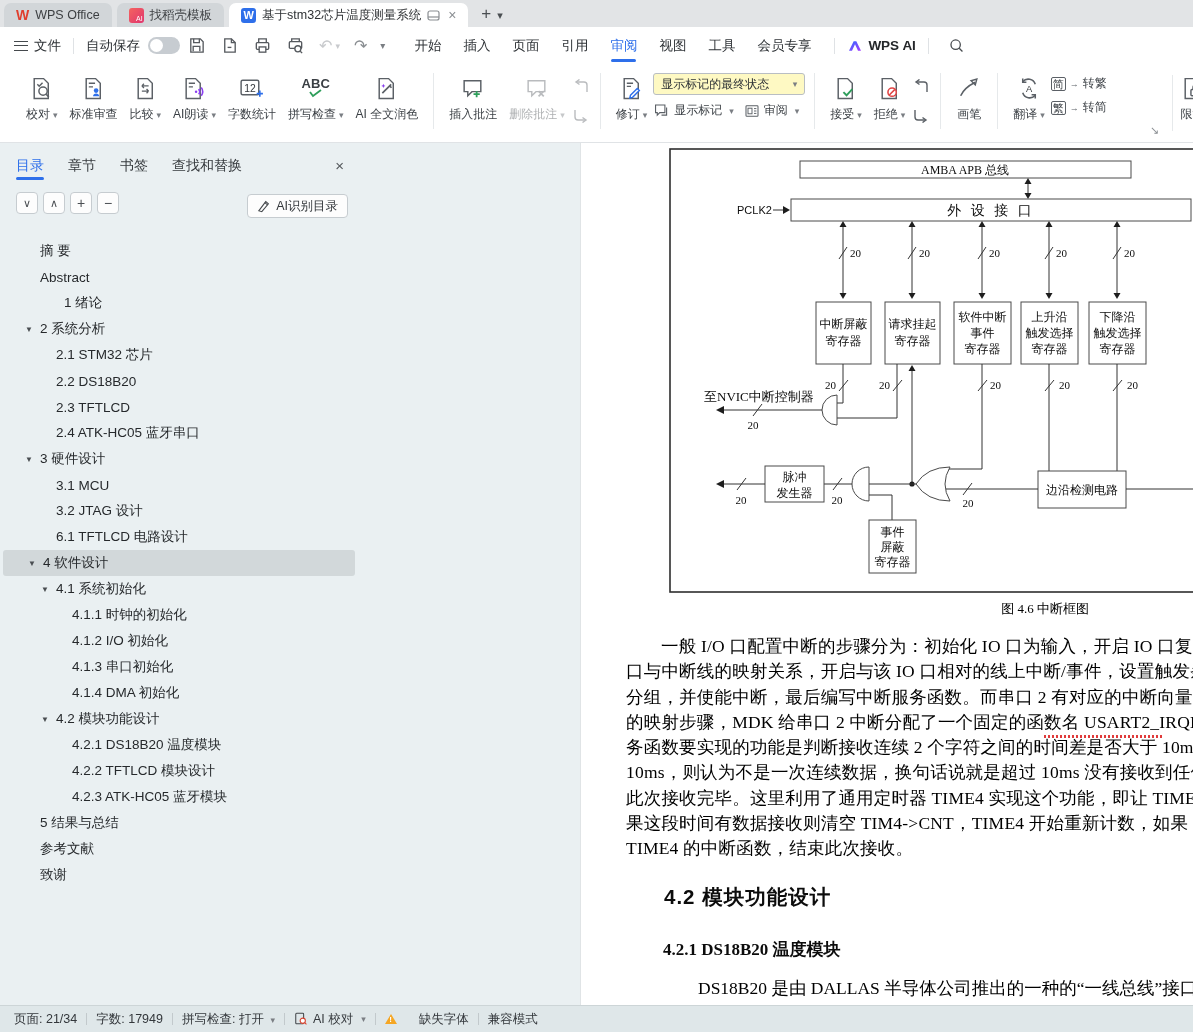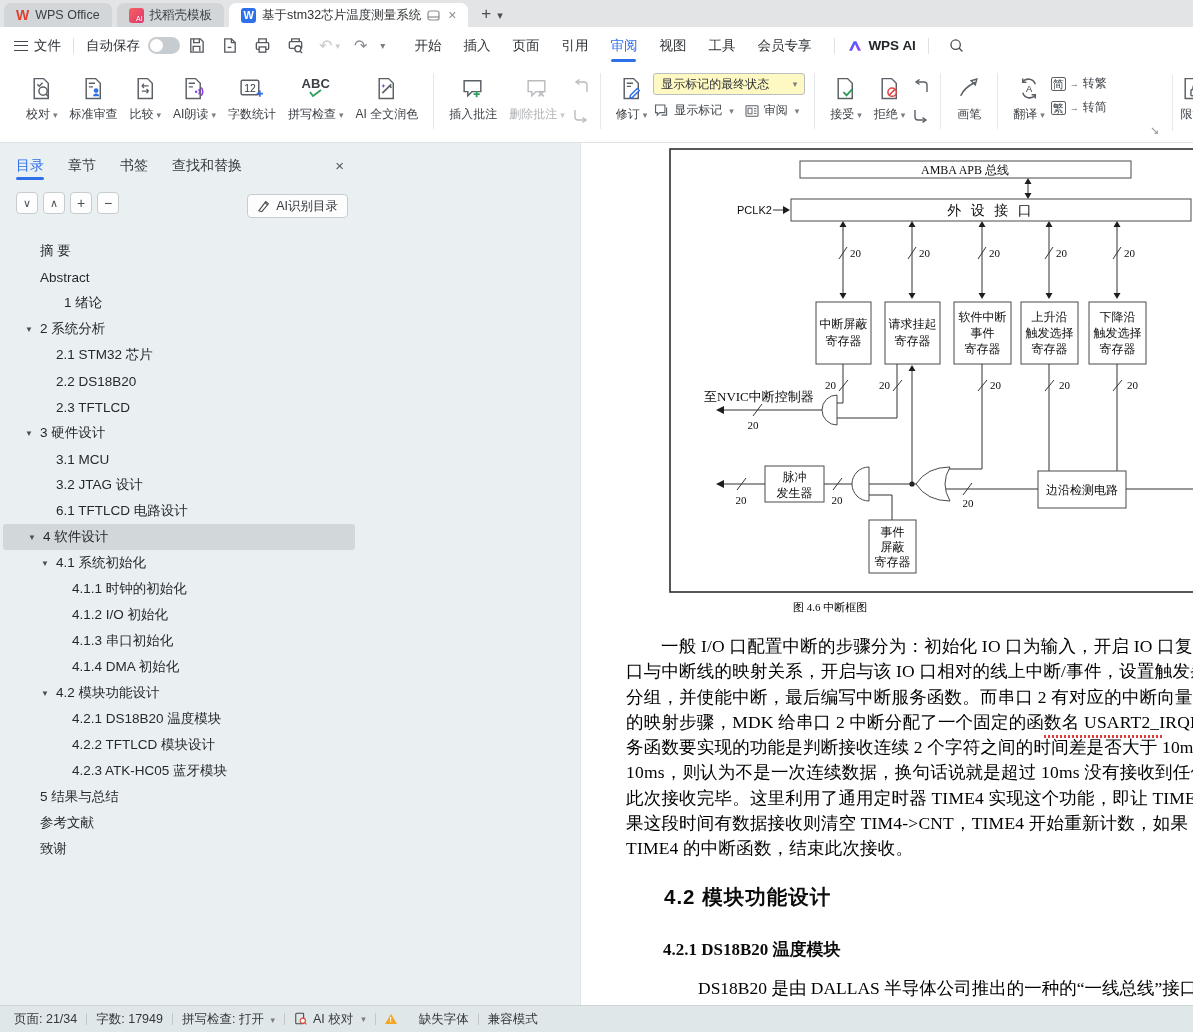--- a/index.html
+++ b/index.html
@@ -73,22 +73,22 @@
   .ai-toc-btn{position:absolute;right:232px;top:51px;height:24px;border:1px solid #c6ccd0;border-radius:4px;
           background:#fdfdfd;display:flex;align-items:center;gap:5px;padding:0 9px;font-size:12.5px;color:#33373b;}
   .toc-list{position:absolute;top:95px;left:0;width:358px;}
   .toc-row{position:relative;height:26px;display:flex;align-items:center;font-size:13.5px;color:#26292c;
            white-space:nowrap;}
   .toc-row.selected{background:#d2d8da;border-radius:3px;width:352px;margin-left:3px;}
   .toc-arrow{position:absolute;font-size:8px;color:#4a4e52;top:9px;}
 
   .docarea{flex:1;background:#fff;position:relative;border-left:1px solid #e0e4e6;overflow:hidden;}
   .figure-wrap{position:absolute;left:88px;top:5px;width:525px;height:445px;overflow:hidden;}
-  .fig-caption{position:absolute;left:212px;top:457px;width:290px;text-align:left;
-      font-family:"Liberation Serif",serif;font-size:11px;color:#000;}
+  .fig-caption{position:absolute;left:218px;top:457px;width:290px;text-align:right;
+      font-family:"Liberation Serif",serif;font-size:13px;color:#000;}
   .body-par{position:absolute;left:45px;top:491px;width:568px;overflow:hidden;}
   .doc-line{font-family:"Liberation Serif",serif;font-size:17.5px;line-height:25.3px;color:#000;
       white-space:nowrap;letter-spacing:.2px;}
   .doc-line.first{text-indent:35px;}
   .squiggle{position:absolute;left:463px;top:592px;width:118px;height:3px;
       background:repeating-linear-gradient(90deg,#e03b3b 0 2px,transparent 2px 4px);}
   .h2{position:absolute;left:83px;top:740px;font-size:20.5px;font-weight:600;color:#0c0c0c;letter-spacing:1px;}
   .h3{position:absolute;left:82px;top:795px;font-family:"Liberation Serif",serif;font-size:17px;font-weight:600;color:#0c0c0c;}
   .par2{position:absolute;left:45px;top:833px;width:568px;font-family:"Liberation Serif",serif;
       font-size:17.5px;line-height:25px;color:#000;white-space:nowrap;text-indent:72px;overflow:hidden;}
@@ -527,20 +527,23 @@
         </div>
         <div class="toc-row" style="padding-left: 56px;">
           <span>2.1 STM32 芯片</span>
         </div>
         <div class="toc-row" style="padding-left: 56px;">
           <span>2.2 DS18B20</span>
         </div>
         <div class="toc-row" style="padding-left: 56px;">
           <span>2.3 TFTLCD</span>
         </div>
+        <div class="toc-row" style="padding-left: 56px;">
+          <span>2.4 ATK-HC05 蓝牙串口</span>
+        </div>
         <div class="toc-row" style="padding-left: 40px;">
           <span class="toc-arrow" style="left: 25px;">▼</span>
           <span>3 硬件设计</span>
         </div>
         <div class="toc-row" style="padding-left: 56px;">
           <span>3.1 MCU</span>
         </div>
         <div class="toc-row" style="padding-left: 56px;">
           <span>3.2 JTAG 设计</span>
         </div>

